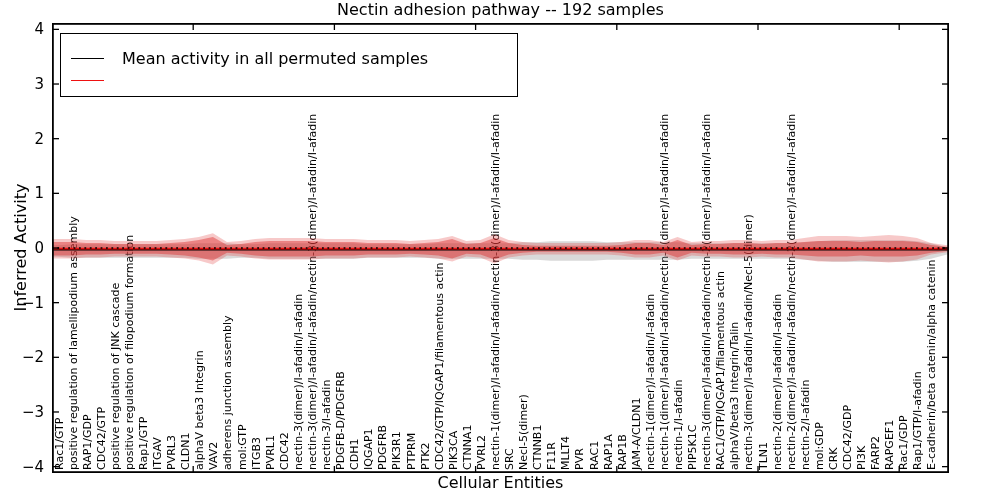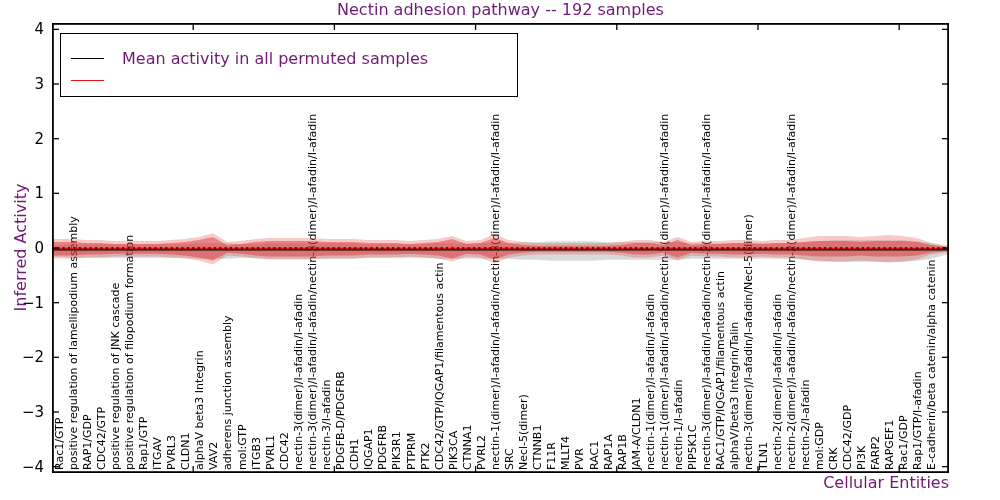--- a/index.html
+++ b/index.html
@@ -1,21 +1,21 @@
 <!DOCTYPE html>
 <html><head>
 <meta charset="utf-8">
 <style>
   html,body{margin:0;padding:0;background:#fff;}
   .figure{position:relative;width:999px;height:500px;background:#ffffff;
-          font-family:"DejaVu Sans","Liberation Sans",sans-serif;color:#701a75;overflow:hidden;}
+          font-family:"DejaVu Sans","Liberation Sans",sans-serif;color:#000000;overflow:hidden;}
   .title{position:absolute;top:0px;left:52px;width:897px;text-align:center;font-size:16px;line-height:20px;}
   .ylabel{position:absolute;left:-55px;top:238px;width:150px;text-align:center;
           transform:rotate(-90deg);font-size:16px;}
-  .xlabel{position:absolute;top:473px;left:52px;width:897px;text-align:right;font-size:16px;}
+  .xlabel{position:absolute;top:473px;left:52px;width:897px;text-align:center;font-size:16px;}
   #plot{position:absolute;left:52px;top:23px;overflow:visible;}
   .legend{position:absolute;left:60px;top:33px;width:458px;height:64px;background:#fff;
           border:1.8px solid #000;box-sizing:border-box;display:flex;flex-direction:column;
           justify-content:space-evenly;padding:3px 10px;z-index:5;}
   .legend-row{display:flex;align-items:center;gap:18px;}
   .legend-line{display:inline-block;width:33px;height:0;border-top:1.8px solid #000;}
   .legend-text{font-size:16px;white-space:nowrap;}
 </style>
 </head>
 <body>

